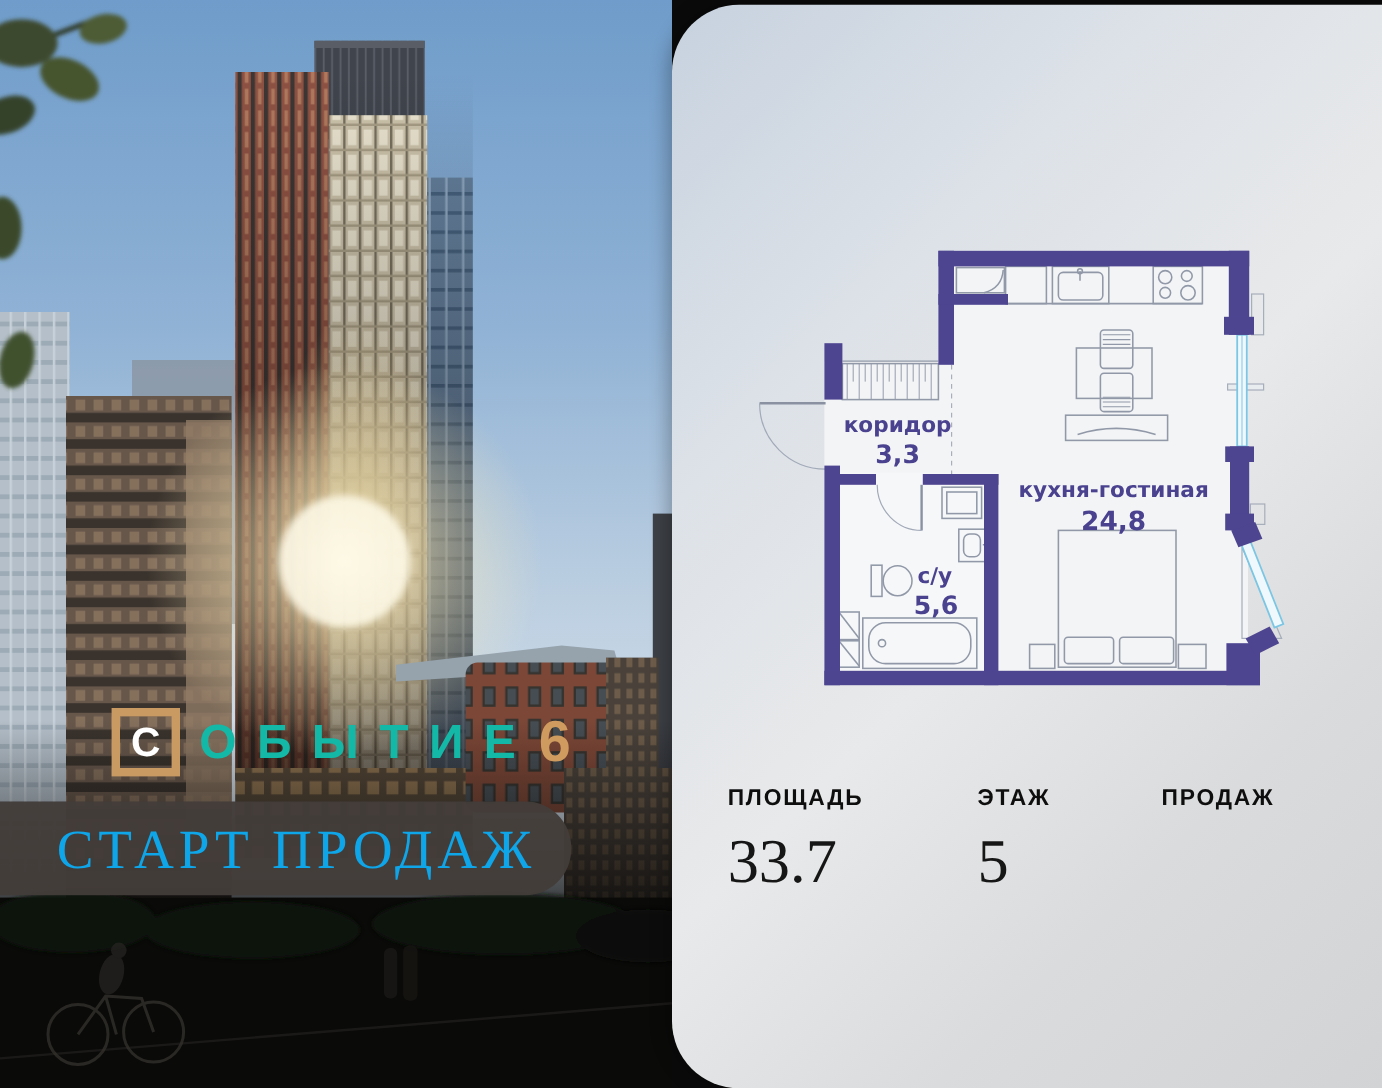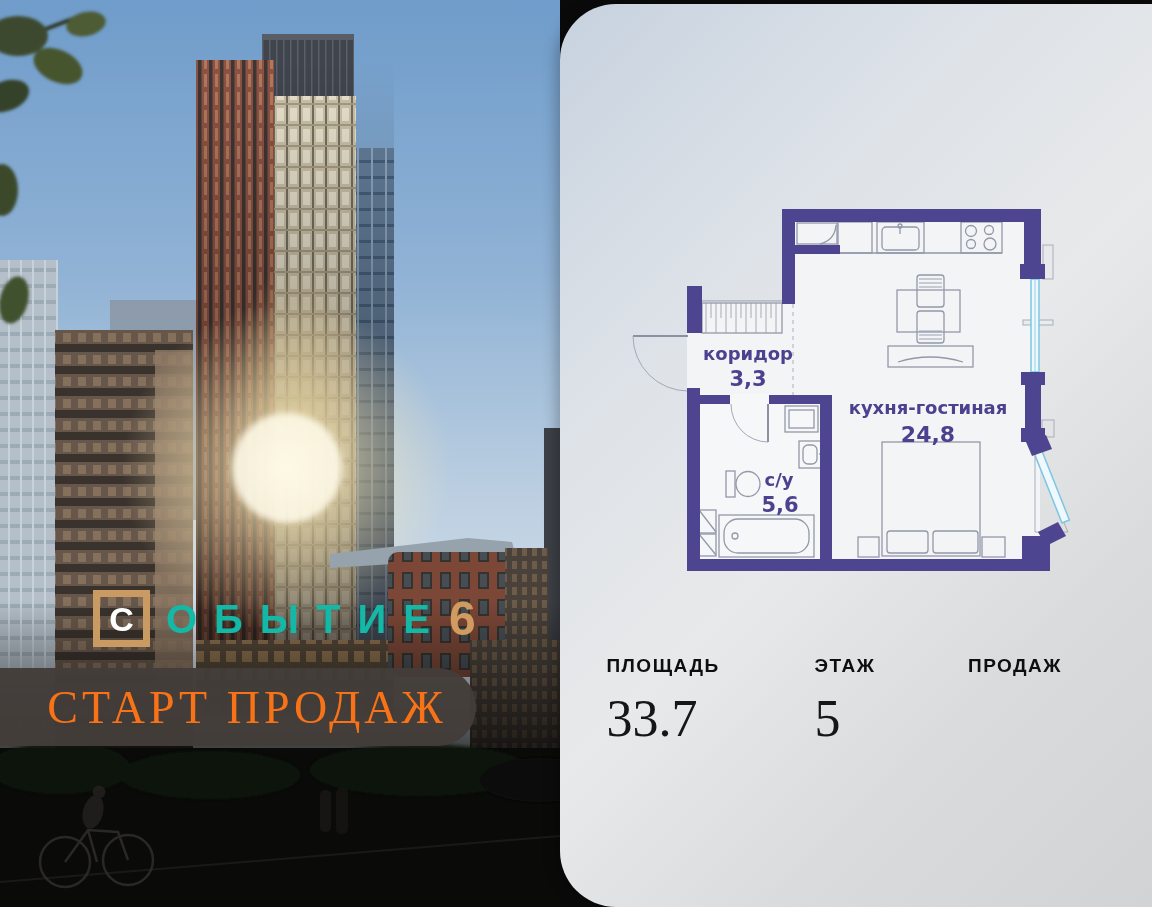--- a/index.html
+++ b/index.html
@@ -9,21 +9,21 @@
   
   .logo{position:absolute;left:93px;top:590px;display:flex;align-items:center;z-index:5;}
   .logo-square{width:57px;height:57px;border:7px solid #c99a62;box-sizing:border-box;
                display:flex;align-items:center;justify-content:center;}
   .logo-square span{color:#fff;font-weight:bold;font-size:34px;line-height:1;}
   .logo-letters{color:#14b8a6;font-weight:bold;font-size:40px;letter-spacing:17px;margin-left:16px;line-height:1;}
   .logo-number{color:#cf9b5e;font-weight:bold;font-size:48px;margin-left:2px;line-height:1;}
   
   .banner{position:absolute;left:0;top:668px;width:476px;height:78px;background:rgba(67,61,58,0.97);
           border-radius:0 38px 38px 0;z-index:6;display:flex;align-items:center;justify-content:center;}
-  .banner-text{font-family:"Liberation Serif",serif;color:#f97316;font-size:46px;letter-spacing:4px;
+  .banner-text{font-family:"Liberation Serif",serif;color:#0ea5e9;font-size:46px;letter-spacing:4px;
                padding-left:18px;white-space:nowrap;text-align:center;}
   
   .panel{position:absolute;left:560px;top:4px;width:592px;height:903px;
          background:linear-gradient(135deg,#c7d2df 0%,#dde2e8 28%,#e8e9ea 52%,#dadbdc 75%,#d2d3d5 100%);
          border-radius:56px 0 0 56px;box-shadow:-4px 0 14px rgba(0,0,0,0.25);}
   .plan-svg{position:absolute;left:55px;top:195px;}
   .stats{position:absolute;left:0;top:651px;width:100%;height:110px;}
   .stat{position:absolute;transform:translateX(-50%);text-align:left;}
   .stat-label{font-size:19px;font-weight:bold;letter-spacing:1.5px;color:#0e0e0e;white-space:nowrap;}
   .stat-value{font-family:"Liberation Serif",serif;font-size:52px;font-weight:400;color:#161616;

